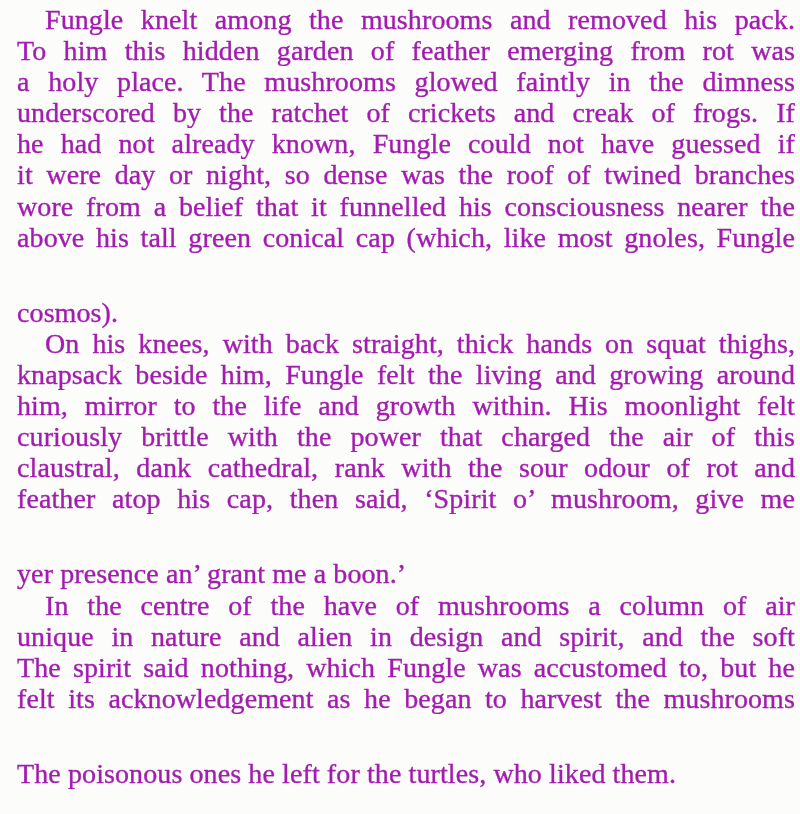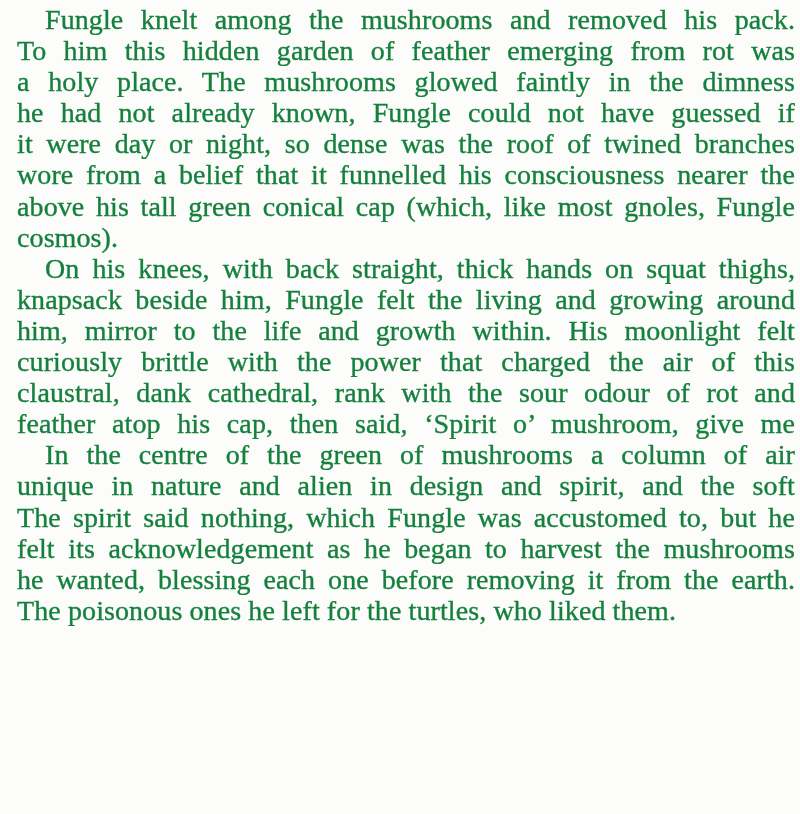--- a/index.html
+++ b/index.html
@@ -32,45 +32,47 @@
     letter-spacing: 0.1px;
     -webkit-text-stroke: 0.35px currentColor;
     white-space: nowrap;
   }
   .line.first {
     text-indent: 28px;
   }
   .line.last {
     text-align: right;
     text-align-last: left;
+    margin-top: 44px;
   }
 </style>
 </head>
 <body>
 
-<div class="page" style="background: rgb(252, 252, 250); color: #15803d;">
+<div class="page" style="background: rgb(252, 252, 250); color: #a21caf;">
     <div class="para">
       <div class="line first">Fungle knelt among the mushrooms and removed his pack.</div>
       <div class="line">To him this hidden garden of feather emerging from rot was</div>
       <div class="line">a holy place. The mushrooms glowed faintly in the dimness</div>
+      <div class="line">underscored by the ratchet of crickets and creak of frogs. If</div>
       <div class="line">he had not already known, Fungle could not have guessed if</div>
       <div class="line">it were day or night, so dense was the roof of twined branches</div>
       <div class="line">wore from a belief that it funnelled his consciousness nearer the</div>
       <div class="line">above his tall green conical cap (which, like most gnoles, Fungle</div>
       <div class="line last">cosmos).</div>
     </div>
     <div class="para">
       <div class="line first">On his knees, with back straight, thick hands on squat thighs,</div>
       <div class="line">knapsack beside him, Fungle felt the living and growing around</div>
       <div class="line">him, mirror to the life and growth within. His moonlight felt</div>
       <div class="line">curiously brittle with the power that charged the air of this</div>
       <div class="line">claustral, dank cathedral, rank with the sour odour of rot and</div>
       <div class="line">feather atop his cap, then said, ‘Spirit o’ mushroom, give me</div>
+      <div class="line last">yer presence an’ grant me a boon.’</div>
     </div>
     <div class="para">
-      <div class="line first">In the centre of the green of mushrooms a column of air</div>
+      <div class="line first">In the centre of the have of mushrooms a column of air</div>
       <div class="line">unique in nature and alien in design and spirit, and the soft</div>
       <div class="line">The spirit said nothing, which Fungle was accustomed to, but he</div>
       <div class="line">felt its acknowledgement as he began to harvest the mushrooms</div>
-      <div class="line">he wanted, blessing each one before removing it from the earth.</div>
       <div class="line last">The poisonous ones he left for the turtles, who liked them.</div>
     </div>
   </div>
 
 </body></html>

